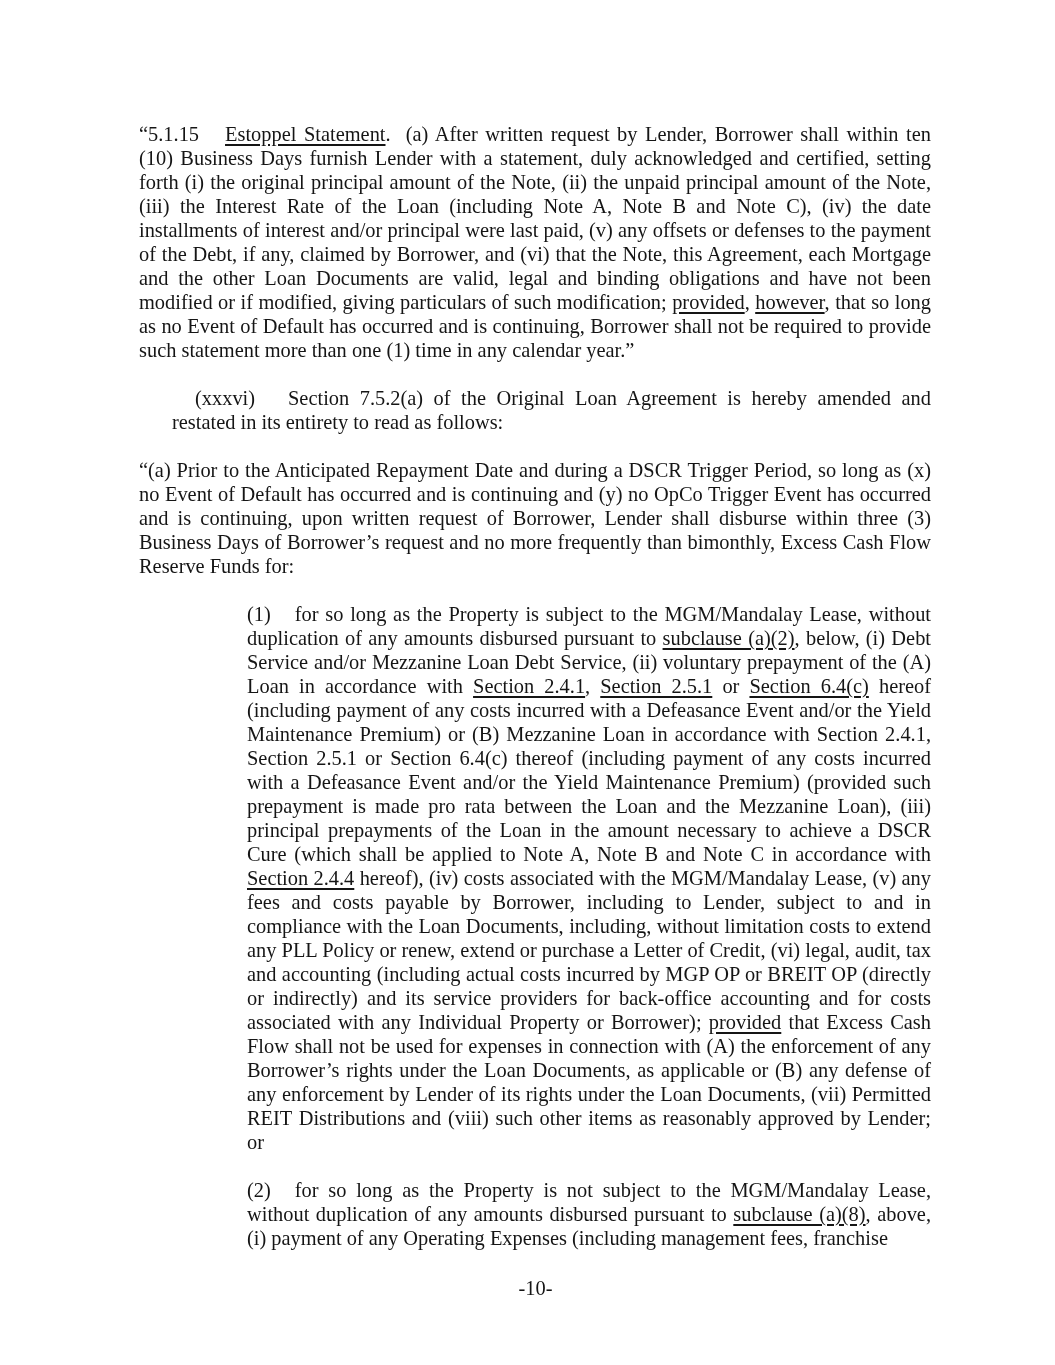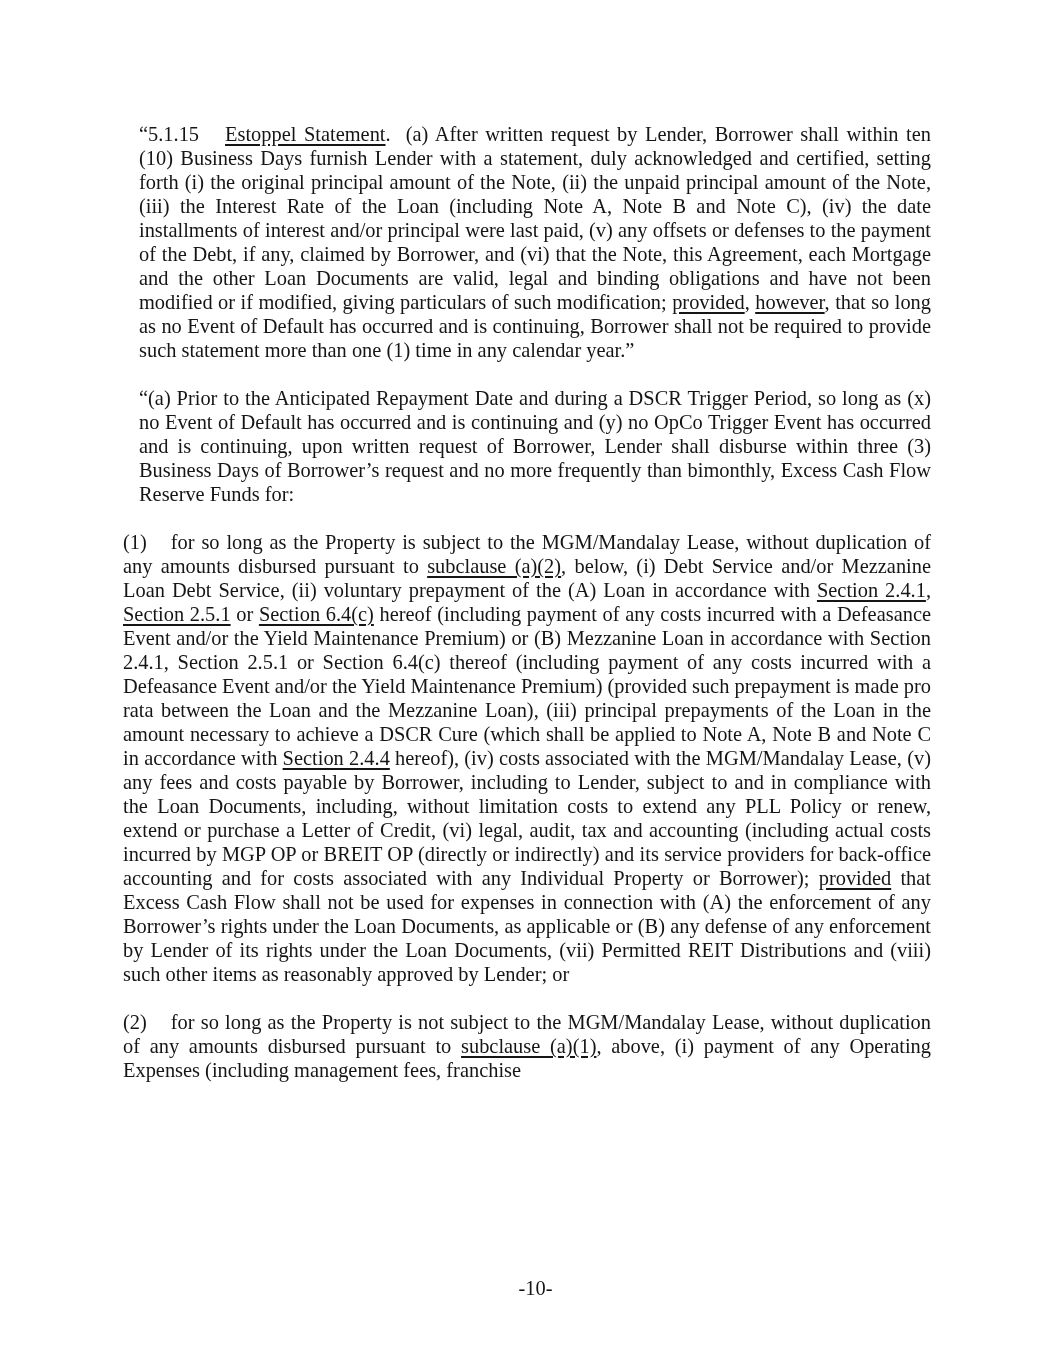--- a/index.html
+++ b/index.html
@@ -19,39 +19,40 @@
     left: 123px;
     top: 122px;
     width: 808px;
   }
   p.block {
     margin: 0 0 24px 0;
     text-align: justify;
   }
   p.body { margin-left: 16px; }
   p.hang { margin-left: 49px; text-indent: 23px; }
-  p.list { }
+  p.list { margin-left: 124px; }
   .tab { display: inline-block; }
   p.body .tab { width: 26px; }
   p.hang .tab { width: 33px; }
   p.list .tab { width: 24px; }
   .u { text-decoration: underline; text-underline-offset: 3px; }
   .footer {
     position: absolute;
     top: 1276px;
     left: 8px;
     width: 1055px;
     text-align: center;
   }
 </style>
 </head>
 <body>
 
 <div class="content">
     <p class="block body"><span>“5.1.15</span><span class="tab"></span><span class="u">Estoppel Statement</span><span>.&nbsp; (a) After written request by Lender, Borrower shall within ten (10) Business Days furnish Lender with a statement, duly acknowledged and certified, setting forth (i) the original principal amount of the Note, (ii) the unpaid principal amount of the Note, (iii) the Interest Rate of the Loan (including Note A, Note B and Note C), (iv) the date installments of interest and/or principal were last paid, (v) any offsets or defenses to the payment of the Debt, if any, claimed by Borrower, and (vi) that the Note, this Agreement, each Mortgage and the other Loan Documents are valid, legal and binding obligations and have not been modified or if modified, giving particulars of such modification; </span><span class="u">provided</span><span>, </span><span class="u">however</span><span>, that so long as no Event of Default has occurred and is continuing, Borrower shall not be required to provide such statement more than one (1) time in any calendar year.”</span></p>
+    <p class="block hang"><span>(xxxvi)</span><span class="tab"></span><span>Section 7.5.2(a) of the Original Loan Agreement is hereby amended and restated in its entirety to read as follows:</span></p>
     <p class="block body"><span>“(a) Prior to the Anticipated Repayment Date and during a DSCR Trigger Period, so long as (x) no Event of Default has occurred and is continuing and (y) no OpCo Trigger Event has occurred and is continuing, upon written request of Borrower, Lender shall disburse within three (3) Business Days of Borrower’s request and no more frequently than bimonthly, Excess Cash Flow Reserve Funds for:</span></p>
     <p class="block list"><span>(1)</span><span class="tab"></span><span>for so long as the Property is subject to the MGM/Mandalay Lease, without duplication of any amounts disbursed pursuant to </span><span class="u">subclause (a)(2)</span><span>, below, (i) Debt Service and/or Mezzanine Loan Debt Service, (ii) voluntary prepayment of the (A) Loan in accordance with </span><span class="u">Section 2.4.1</span><span>, </span><span class="u">Section 2.5.1</span><span> or </span><span class="u">Section 6.4(c)</span><span> hereof (including payment of any costs incurred with a Defeasance Event and/or the Yield Maintenance Premium) or (B)&nbsp;Mezzanine Loan in accordance with Section 2.4.1, Section 2.5.1 or Section 6.4(c) thereof (including payment of any costs incurred with a Defeasance Event and/or the Yield Maintenance Premium) (provided such prepayment is made pro rata between the Loan and the Mezzanine Loan), (iii) principal prepayments of the Loan in the amount necessary to achieve a DSCR Cure (which shall be applied to Note A, Note B and Note C in accordance with </span><span class="u">Section 2.4.4</span><span> hereof), (iv) costs associated with the MGM/Mandalay Lease, (v) any fees and costs payable by Borrower, including to Lender, subject to and in compliance with the Loan Documents, including, without limitation costs to extend any PLL Policy or renew, extend or purchase a Letter of Credit, (vi) legal, audit, tax and accounting (including actual costs incurred by MGP OP or BREIT OP (directly or indirectly) and its service providers for back-office accounting and for costs associated with any Individual Property or Borrower); </span><span class="u">provided</span><span> that Excess Cash Flow shall not be used for expenses in connection with (A) the enforcement of any Borrower’s rights under the Loan Documents, as applicable or (B) any defense of any enforcement by Lender of its rights under the Loan Documents, (vii) Permitted REIT Distributions and (viii) such other items as reasonably approved by Lender; or</span></p>
-    <p class="block list"><span>(2)</span><span class="tab"></span><span>for so long as the Property is not subject to the MGM/Mandalay Lease, without duplication of any amounts disbursed pursuant to </span><span class="u">subclause (a)(1)</span><span>, above, (i) payment of any Operating Expenses (including management fees, franchise</span></p>
+    <p class="block list"><span>(2)</span><span class="tab"></span><span>for so long as the Property is not subject to the MGM/Mandalay Lease, without duplication of any amounts disbursed pursuant to </span><span class="u">subclause (a)(8)</span><span>, above, (i) payment of any Operating Expenses (including management fees, franchise</span></p>
   </div>
 
 <div class="footer">
   <span>-10-</span>
 </div>
 
 </body></html>

